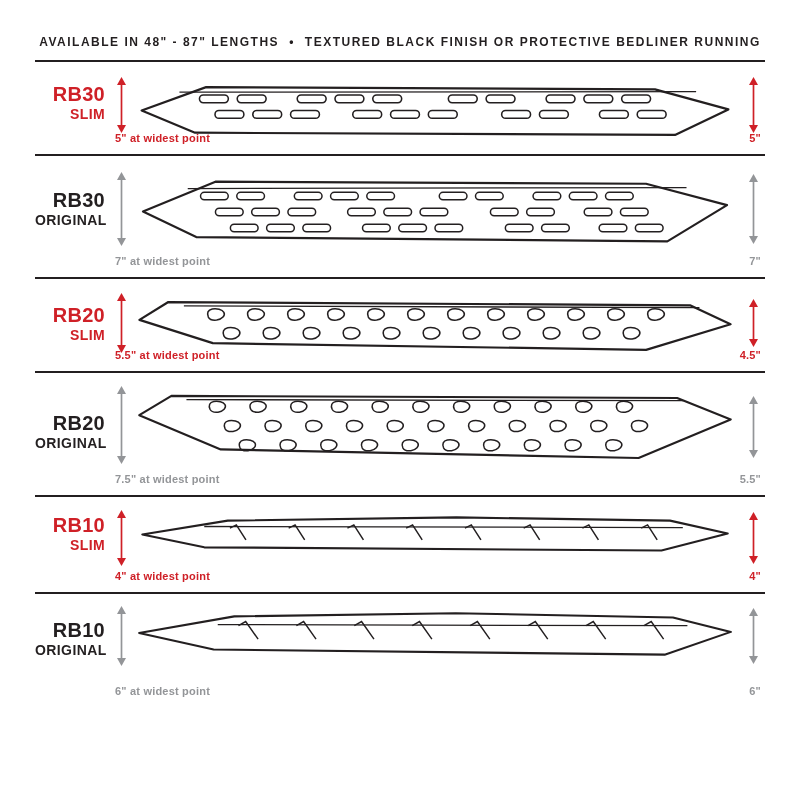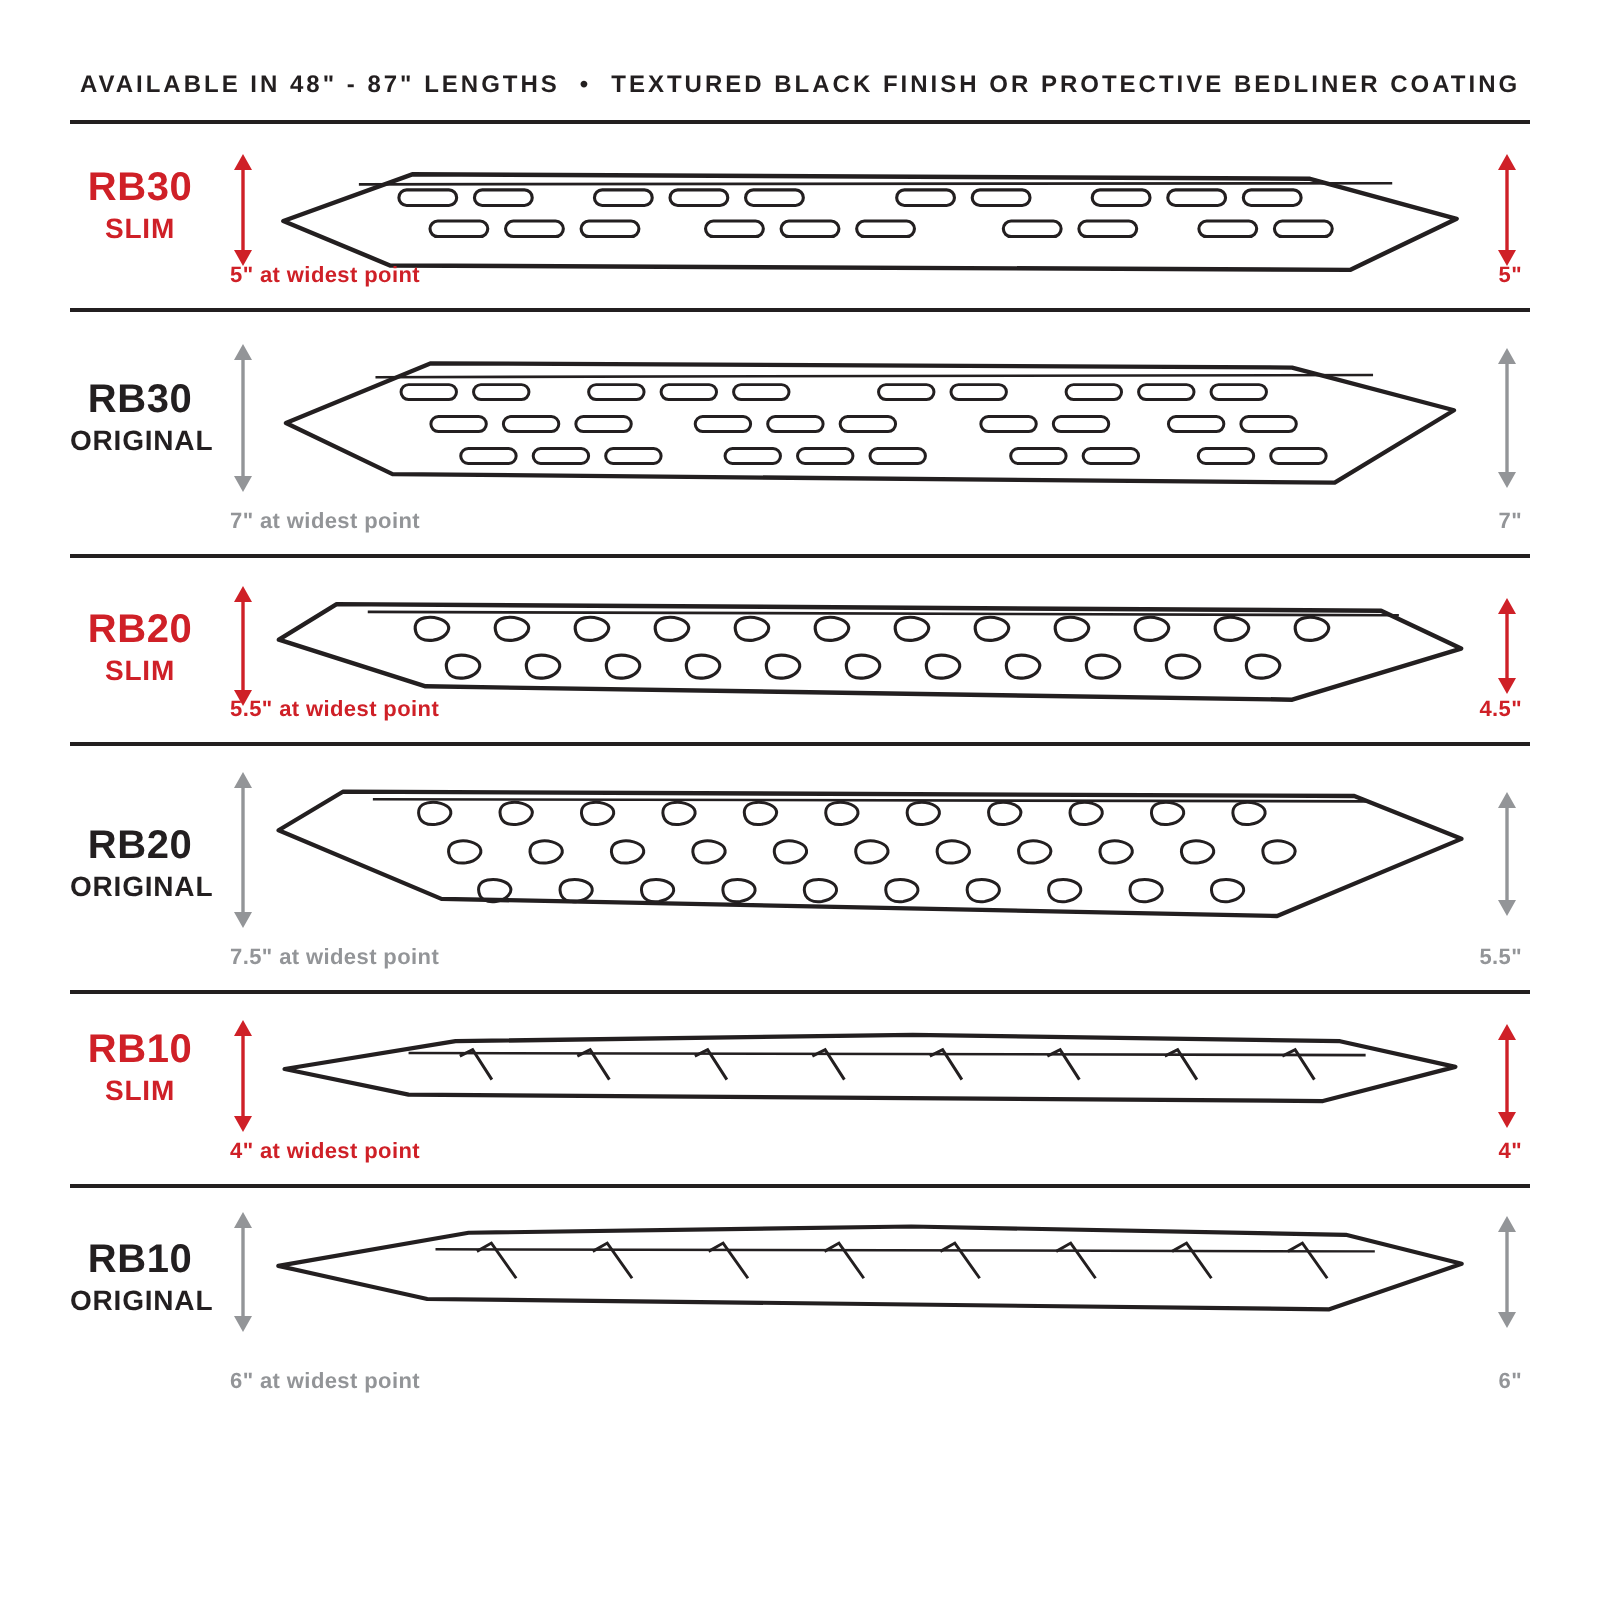--- a/index.html
+++ b/index.html
@@ -5,21 +5,21 @@
   *{margin:0;padding:0;box-sizing:border-box}
   html,body{width:800px;height:800px;background:#fff;overflow:hidden;
     font-family:"Liberation Sans",sans-serif;color:var(--ink,#231f20)}
   .header{text-align:center;padding-top:26px}
   .title{display:inline-block;font-size:28px;font-weight:800;letter-spacing:.5px;
     line-height:1.05;border-bottom:5px solid var(--red,#cf2027);padding:0 4px 3px}
   .subtitle{margin-top:9px;font-size:12px;font-weight:700;letter-spacing:1.5px;white-space:nowrap}
   .subtitle .bullet{display:inline-block;margin:0 10px}
   .rows{width:730px;margin:11px auto 0}
   .row{position:relative;border-top:2px solid var(--ink,#231f20)}
-  .model{position:absolute;left:0;width:70px;text-align:center;line-height:1}
+  .model{position:absolute;left:0;width:70px;text-align:right;line-height:1}
   .model-name{font-size:20px;font-weight:800;letter-spacing:.3px}
   .model-variant{font-size:14px;font-weight:700;margin-top:3px;letter-spacing:.4px}
   .slim .model,.slim .note,.slim .arr{color:var(--red,#cf2027)}
   .original .model{color:var(--ink,#231f20)}
   .original .note,.original .arr{color:var(--gray,#939598)}
   .board{position:absolute;left:100px;width:600px}
   .board svg .outline{stroke:#231f20;stroke-width:2;fill:none;stroke-linejoin:round}
   .board svg .inner{stroke:#231f20;stroke-width:1.2;fill:none}
   .board svg use{stroke:#231f20;stroke-width:1.4;fill:none}
   .arr{position:absolute;line-height:0}
@@ -28,21 +28,21 @@
   .arr svg line{stroke:currentColor;stroke-width:1.7}
   .arr svg path{fill:currentColor;stroke:none}
   .note{position:absolute;bottom:10px;font-size:11px;font-weight:700;letter-spacing:.2px}
   .note-width{left:80px}
   .note-height{right:4px;text-align:right}
 </style>
 </head>
 <body>
 
 <header class="header">
-  <div class="subtitle"><span>AVAILABLE IN 48" - 87" LENGTHS</span><span class="bullet">•</span><span>TEXTURED BLACK FINISH OR PROTECTIVE BEDLINER COATING</span></div>
+  <div class="subtitle"><span>AVAILABLE IN 48" - 87" LENGTHS</span><span class="bullet">•</span><span>TEXTURED BLACK FINISH OR PROTECTIVE BEDLINER RUNNING</span></div>
 </header>
 
 <main class="rows">
 
   <section class="row slim" style="height:94px">
     <div class="model" style="top:22px">
       <div class="model-name">RB30</div>
       <div class="model-variant">SLIM</div>
     </div>
     <div class="arr arr-left" style="top:14px">

